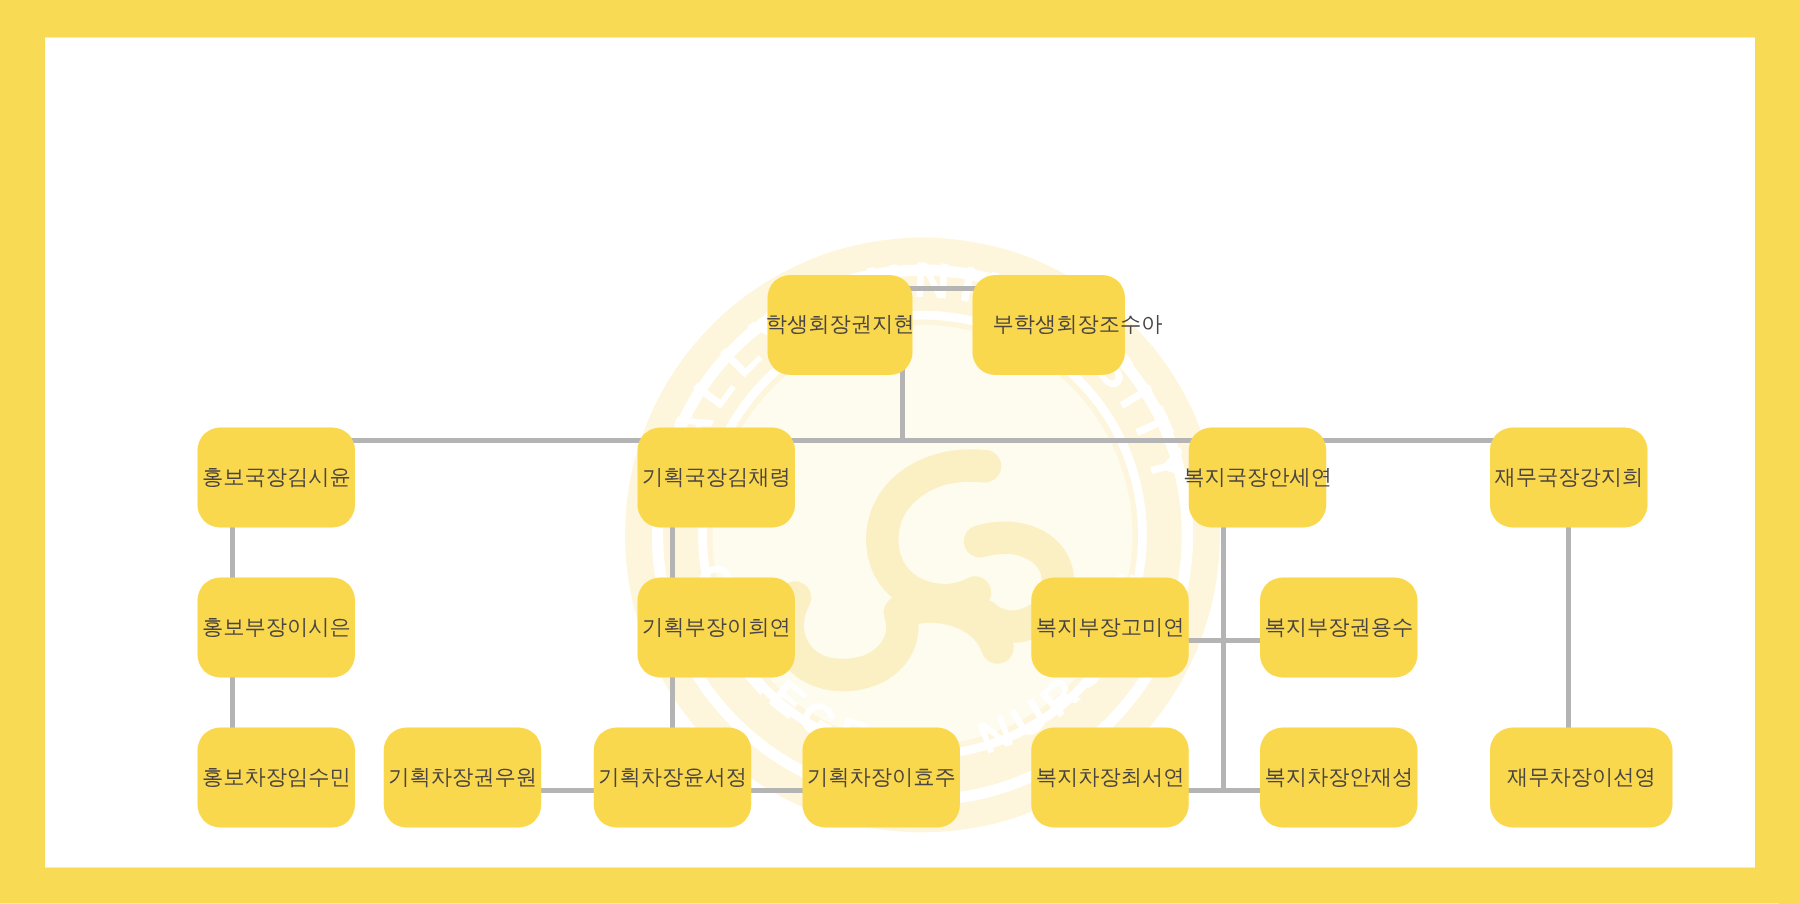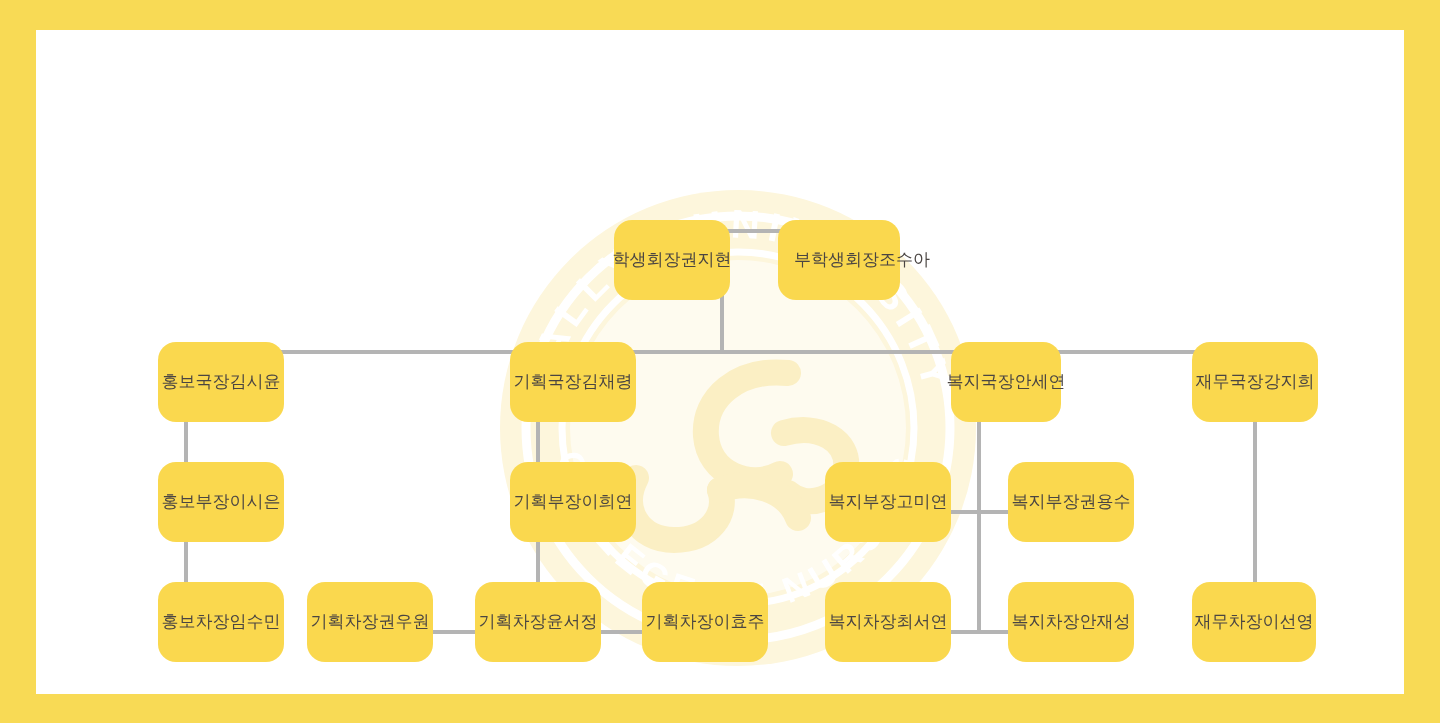--- a/index.html
+++ b/index.html
@@ -200,20 +200,20 @@
         <span class="person">이효주</span>
       </div>
       <div class="node" style="left:789px; top:552px; width:126px; height:80px;">
         <span class="role">복지차장</span>
         <span class="person">최서연</span>
       </div>
       <div class="node" style="left:972px; top:552px; width:126px; height:80px;">
         <span class="role">복지차장</span>
         <span class="person">안재성</span>
       </div>
-      <div class="node" style="left:1156px; top:552px; width:124px; height:80px;">
+      <div class="node" style="left:1156px; top:552px; width:146px; height:80px;">
         <span class="role">재무차장</span>
         <span class="person">이선영</span>
       </div>
 
     </div>
   </div>
 </div>
 
 </body></html>

